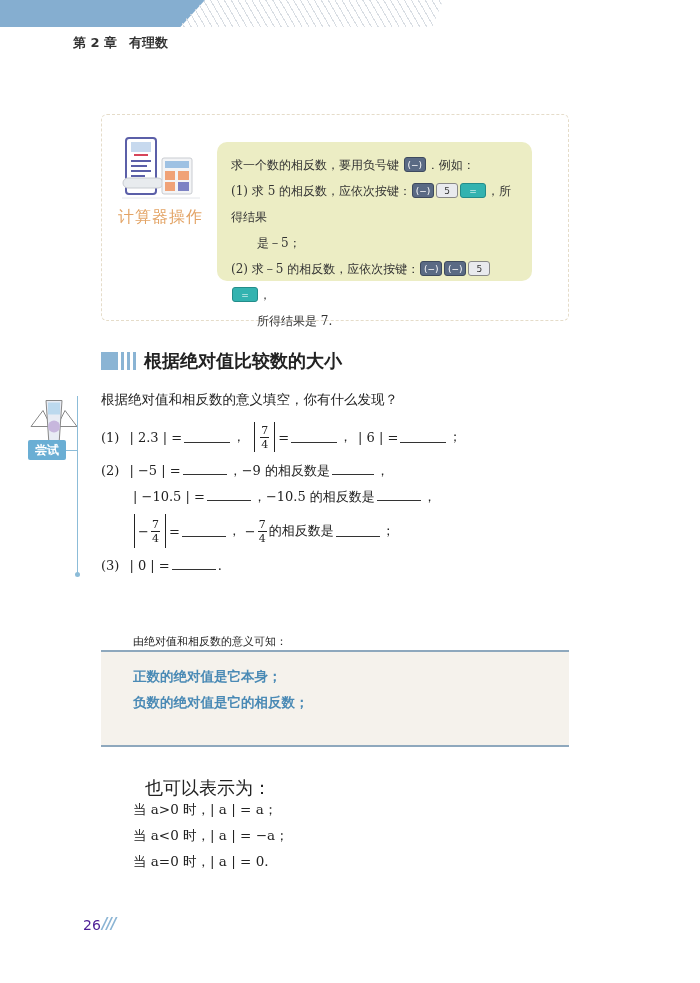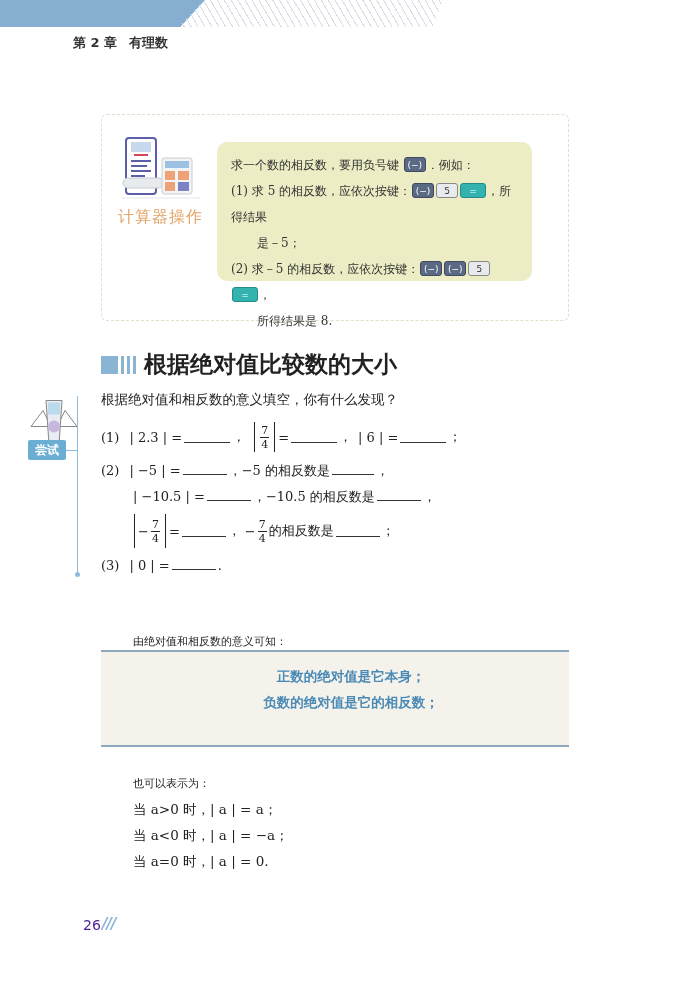--- a/index.html
+++ b/index.html
@@ -22,36 +22,36 @@
   .calc-panel .indent { padding-left: 26px; }
   .key { display: inline-block; height: 15px; border-radius: 3px; vertical-align: middle; font-family: "DejaVu Sans", sans-serif; font-size: 9px; line-height: 15px; text-align: center; margin: 0 1px; position: relative; top: -1px; }
   .key.neg { width: 22px; background: #5a6a84; color: #fff; border: 1px solid #3e4a5e; }
   .key.num { width: 22px; background: #e9eaee; color: #333; border: 1px solid #888; }
   .key.eq { width: 26px; background: #33b3b0; color: #fff; border: 1px solid #238c8a; }
 
   .section-head { position: absolute; left: 101px; top: 349px; display: flex; align-items: center; }
   .bars { display: flex; height: 18px; margin-right: 8px; }
   .bars .b1 { width: 17px; background: #8ab4d4; }
   .bars .b2 { width: 3px; background: #8ab4d4; margin-left: 3px; }
-  .section-title { font-family: "DejaVu Sans", sans-serif; font-weight: bold; font-size: 23px; color: #222; }
+  .section-title { font-family: "DejaVu Sans", sans-serif; font-weight: bold; font-size: 18px; color: #222; }
 
   .try-badge { position: absolute; left: 29px; top: 389px; width: 50px; height: 70px; }
   .try-label { position: absolute; left: 28px; top: 440px; width: 38px; height: 20px; background: #6aaed4; color: #fff; font-family: "DejaVu Sans", sans-serif; font-size: 12px; font-weight: bold; text-align: center; line-height: 20px; border-radius: 2px; }
   .try-line { position: absolute; left: 77px; top: 396px; width: 1px; height: 180px; background: #8cbcd8; }
   .try-tick { position: absolute; left: 66px; top: 450px; width: 11px; height: 1px; background: #8cbcd8; }
   .try-dot { position: absolute; left: 75px; top: 572px; width: 5px; height: 5px; border-radius: 50%; background: #8cbcd8; }
 
   .text { position: absolute; font-size: 13px; color: #222; white-space: nowrap; }
   .blank { display: inline-block; border-bottom: 1px solid #333; width: 44px; height: 12px; margin: 0 2px; }
   .frac { display: inline-block; vertical-align: middle; text-align: center; font-size: 11px; line-height: 13px; margin: 0 2px; }
   .frac .num { display: block; border-bottom: 1px solid #222; padding: 0 1px; }
   .frac .den { display: block; }
   .absbar { display: inline-block; vertical-align: middle; border-left: 1px solid #222; height: 30px; margin: 0 3px; }
 
-  .summary { position: absolute; left: 101px; top: 650px; width: 468px; height: 97px; background: #f5f2ec; border-top: 2px solid #8ea8bd; border-bottom: 2px solid #8ea8bd; padding: 11px 0 0 32px; text-align: center; }
+  .summary { position: absolute; left: 101px; top: 650px; width: 468px; height: 97px; background: #f5f2ec; border-top: 2px solid #8ea8bd; border-bottom: 2px solid #8ea8bd; padding: 11px 0 0 32px; }
   .summary div { font-family: "DejaVu Sans", sans-serif; font-weight: bold; font-size: 13.5px; color: #4a8ab5; line-height: 26px; }
 
   .page-num { position: absolute; left: 83px; top: 917px; font-family: "DejaVu Sans", sans-serif; font-size: 14px; color: #4c1d95; }
   .page-slashes { position: absolute; left: 102px; top: 915px; font-family: "DejaVu Sans", sans-serif; font-size: 15px; font-weight: bold; color: #8ab4d4; font-style: italic; letter-spacing: -1px; }
 </style>
 </head>
 <body>
 
 <div class="top-band">
   <div class="solid"></div>
@@ -86,21 +86,21 @@
     <span>求一个数的相反数，要用负号键</span>
     <span class="key neg">(−)</span><span>．例如：</span>
   </div>
   <div>
     <span>(1) 求 5 的相反数，应依次按键：</span><span class="key neg">(−)</span><span class="key num">5</span><span class="key eq">=</span><span>，所得结果</span>
   </div>
   <div class="indent">是－5；</div>
   <div>
     <span>(2) 求－5 的相反数，应依次按键：</span><span class="key neg">(−)</span><span class="key neg">(−)</span><span class="key num">5</span><span class="key eq">=</span><span>，</span>
   </div>
-  <div class="indent">所得结果是 8.</div>
+  <div class="indent">所得结果是 7.</div>
 </div>
 
 <div class="section-head">
   <div class="bars">
     <div class="b1"></div>
       <div class="b2"></div>
       <div class="b2"></div>
       <div class="b2"></div>
   </div>
   <div class="section-title">根据绝对值比较数的大小</div>
@@ -133,21 +133,21 @@
     <span class="absbar"></span>
   <span>=</span>
   <span class="blank" style="width:46px;"></span>
     <span style="margin-right:6px;">，</span>
   <span>| 6 | =</span>
   <span class="blank" style="width:46px;"></span>
     <span>；</span>
 </div>
 
 <div class="text" style="left:101px; top:462px;">
-  <span style="margin-right:10px;">(2)</span><span>| −5 | =</span><span class="blank" style="width:44px;"></span><span>，−5 的相反数是</span><span class="blank" style="width:42px;"></span><span>，</span>
+  <span style="margin-right:10px;">(2)</span><span>| −5 | =</span><span class="blank" style="width:44px;"></span><span>，−9 的相反数是</span><span class="blank" style="width:42px;"></span><span>，</span>
 </div>
 
 <div class="text" style="left:133px; top:488px;">
   <span>| −10.5 | =</span><span class="blank" style="width:44px;"></span><span>，−10.5 的相反数是</span><span class="blank" style="width:44px;"></span><span>，</span>
 </div>
 
 <div class="text" style="left:131px; top:514px; display:flex; align-items:center;">
   <span class="absbar" style="height:34px;"></span>
     <span>−</span>
     <span class="frac">
@@ -172,19 +172,19 @@
   <span style="margin-right:10px;">(3)</span><span>| 0 | =</span><span class="blank" style="width:44px;"></span><span>.</span>
 </div>
 
 <div class="text" style="left:133px; top:634px; font-size:11px;">由绝对值和相反数的意义可知：</div>
 
 <div class="summary">
   <div>正数的绝对值是它本身；</div>
   <div>负数的绝对值是它的相反数；</div>
 </div>
 
-<div class="text" style="left:133px; top:776px; font-size:11px;">也可以表示为：</div>
+<div class="text" style="left:145px; top:776px; font-size:18px;">也可以表示为：</div>
 <div class="text" style="left:133px; top:801px; font-size:13.5px;">当 a&gt;0 时，| a | = a；</div>
 <div class="text" style="left:133px; top:827px; font-size:13.5px;">当 a&lt;0 时，| a | = −a；</div>
 <div class="text" style="left:133px; top:853px; font-size:13.5px;">当 a=0 时，| a | = 0.</div>
 
 <div class="page-num">26</div>
 <div class="page-slashes">///</div>
 
 </body></html>

